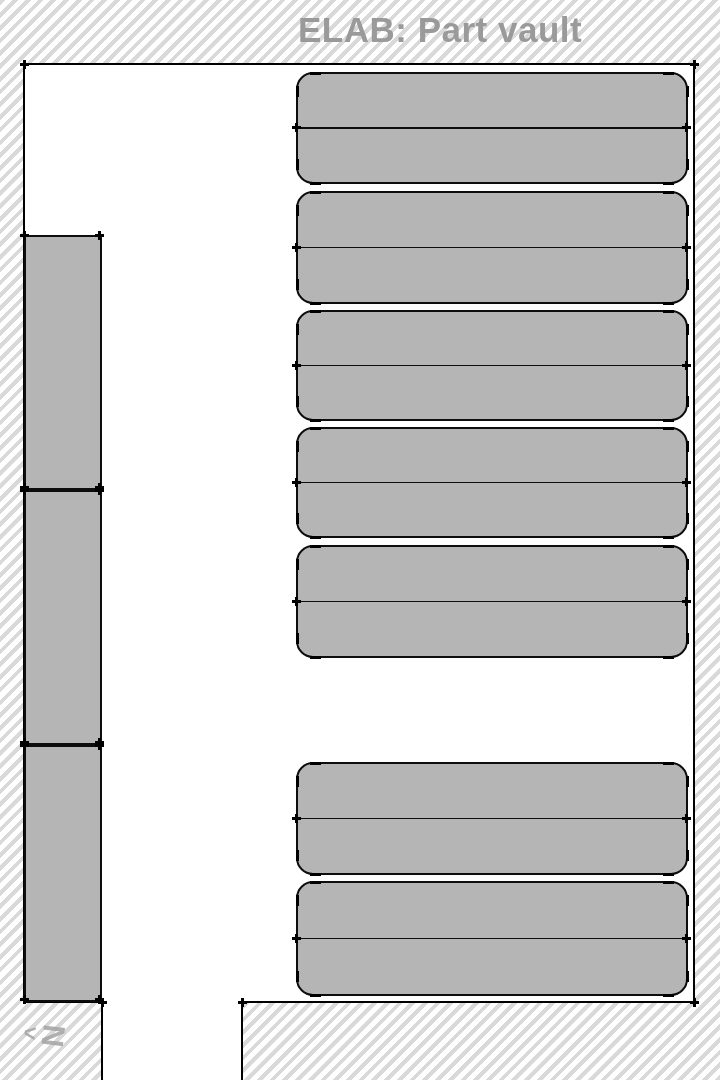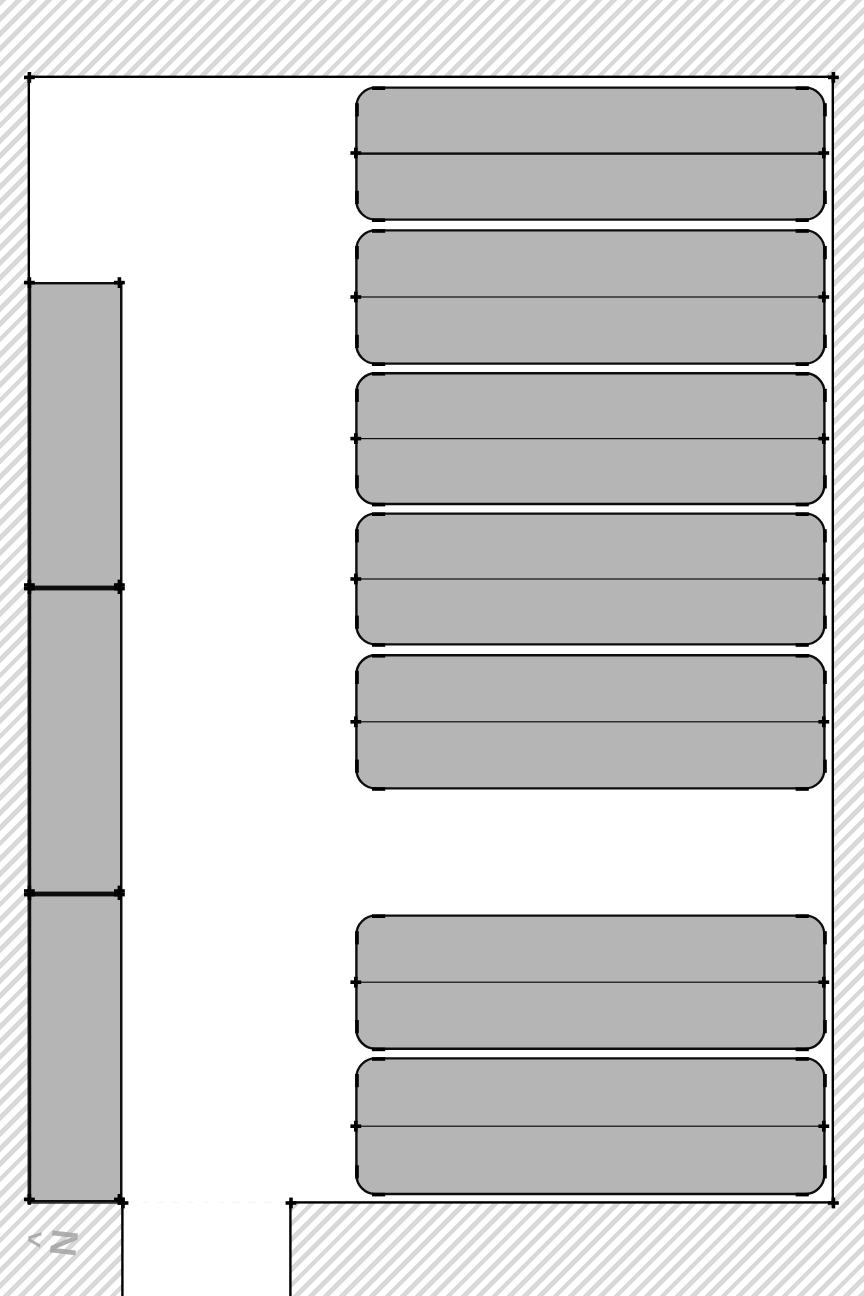--- a/index.html
+++ b/index.html
@@ -230,17 +230,18 @@
         <div class="dash-v" style="left: -2.5px; top: 88px;"></div>
         <div class="dash-v" style="left: 387.5px; top: 12px;"></div>
         <div class="dash-v" style="left: 387.5px; top: 88px;"></div>
       </div>
       <div class="mark" style="left: 20px; top: 60px;"></div>
       <div class="mark" style="left: 690px; top: 60px;"></div>
       <div class="mark" style="left: 690px; top: 998px;"></div>
       <div class="mark" style="left: 238px; top: 998px;"></div>
       <div class="mark" style="left: 98px; top: 998px;"></div>
     </div>
+  <div id="map-title" style="color: rgb(154, 154, 154);">ELAB: Part vault</div>
   <div id="compass" style="color: rgb(163, 163, 163);">
     <span class="compass-arrow">^</span>
     <span class="compass-letter">N</span>
   </div>
 </div>
 
 </body></html>

